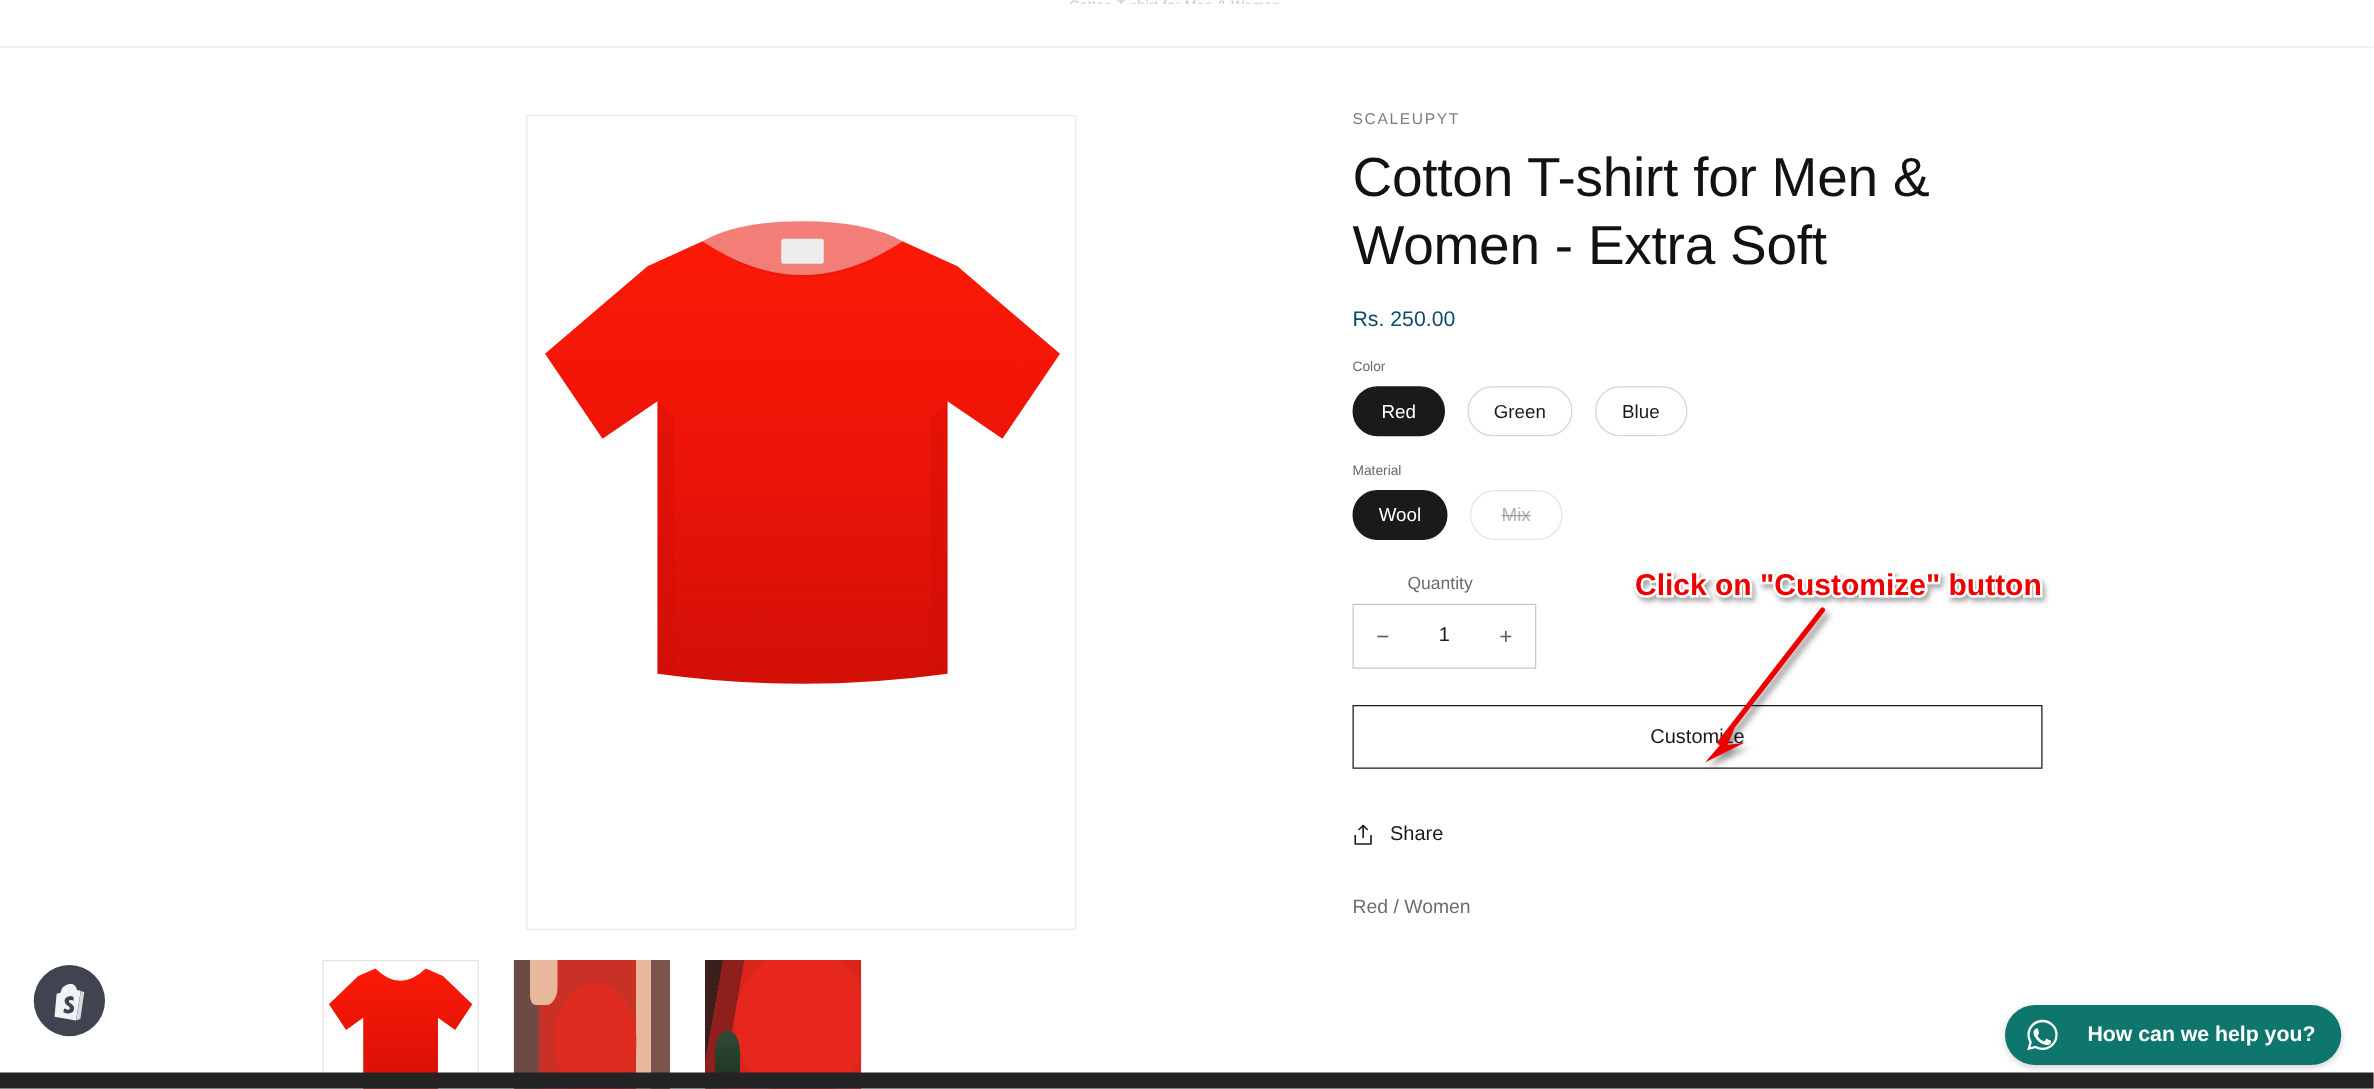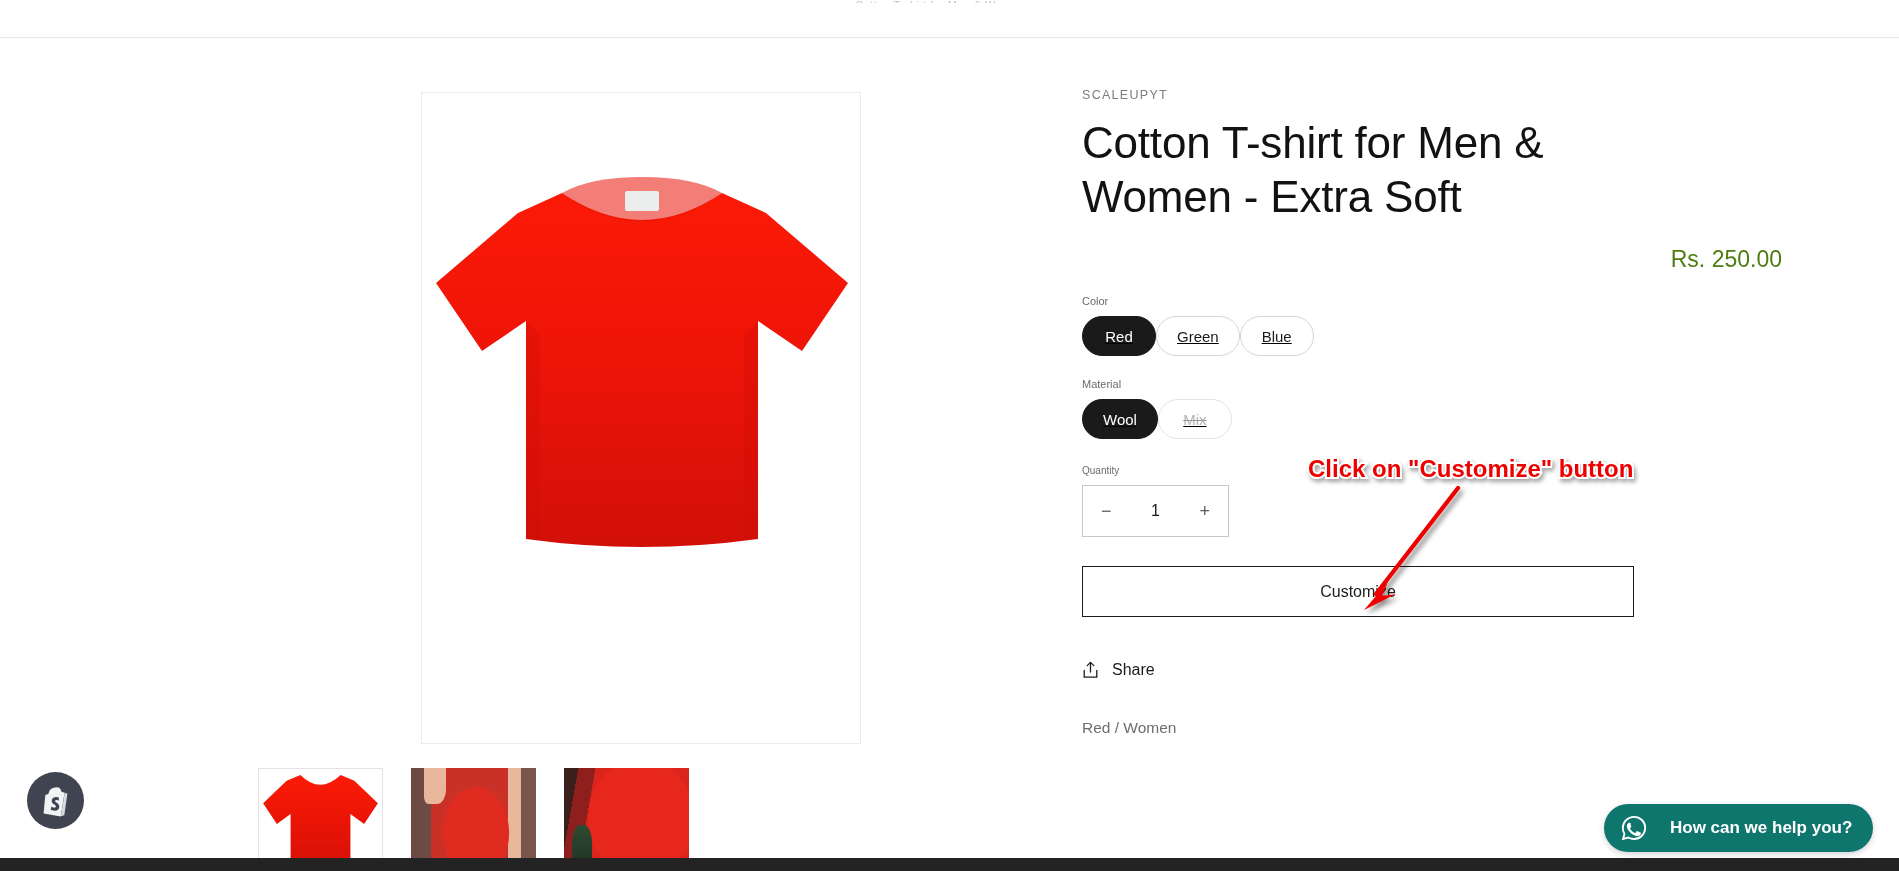--- a/index.html
+++ b/index.html
@@ -69,38 +69,38 @@
   
   .info { position:absolute; left:1082px; top:38px; width:700px; }
   .vendor {
     font-size:12.5px; letter-spacing:1.3px; color:#7d7d7d; text-transform:uppercase;
     margin-top:50px;
   }
   .title {
     font-size:44px; line-height:1.22; color:#121212; font-weight:400;
     margin-top:14px; max-width:560px; letter-spacing:-.2px;
   }
-  .price { font-size:23px; color:#4d7c0f; margin-top:23px;text-align:right; }
+  .price { font-size:17px; color:#0c4a6e; margin-top:23px; }
 
   .opt-label { font-size:11px; color:#6b6b6b; margin-top:22px; }
-  .pill-row { display:flex; margin-top:9px;text-decoration:underline; }
+  .pill-row { display:flex; gap:18px; margin-top:9px; }
   .pill {
     min-width:74px; height:40px; padding:0 20px;
     border-radius:999px; border:1px solid #d6d4d4; background:#fff;
     font-size:15px; color:#1b1b1b; cursor:pointer;
     display:flex; align-items:center; justify-content:center;
     font-family:"Liberation Sans", sans-serif;
   }
   .pill.is-active { background:#1a1a1a; border-color:#1a1a1a; color:#fff; }
   .pill.is-disabled {
     color:#b4b2b2; border-color:#e6e4e4; text-decoration:line-through;
     text-decoration-color:#9b9898; cursor:default;
   }
 
-  .qty-label { font-size:10px; color:#6b6b6b; margin-top:26px; }
+  .qty-label { font-size:14px; color:#6b6b6b; margin-top:26px;margin-left:44px; }
   .qty-box {
     margin-top:9px; width:147px; height:52px;
     border:1px solid #c9c7c7; background:#fff;
     display:flex; align-items:center; justify-content:space-between;
     padding:0 18px;
   }
   .qty-btn { font-size:18px; color:#5d5b5b; background:none; border:0; cursor:pointer;
              font-family:"Liberation Sans", sans-serif; line-height:1; }
   .qty-val { font-size:16px; color:#1b1b1b; }
 

